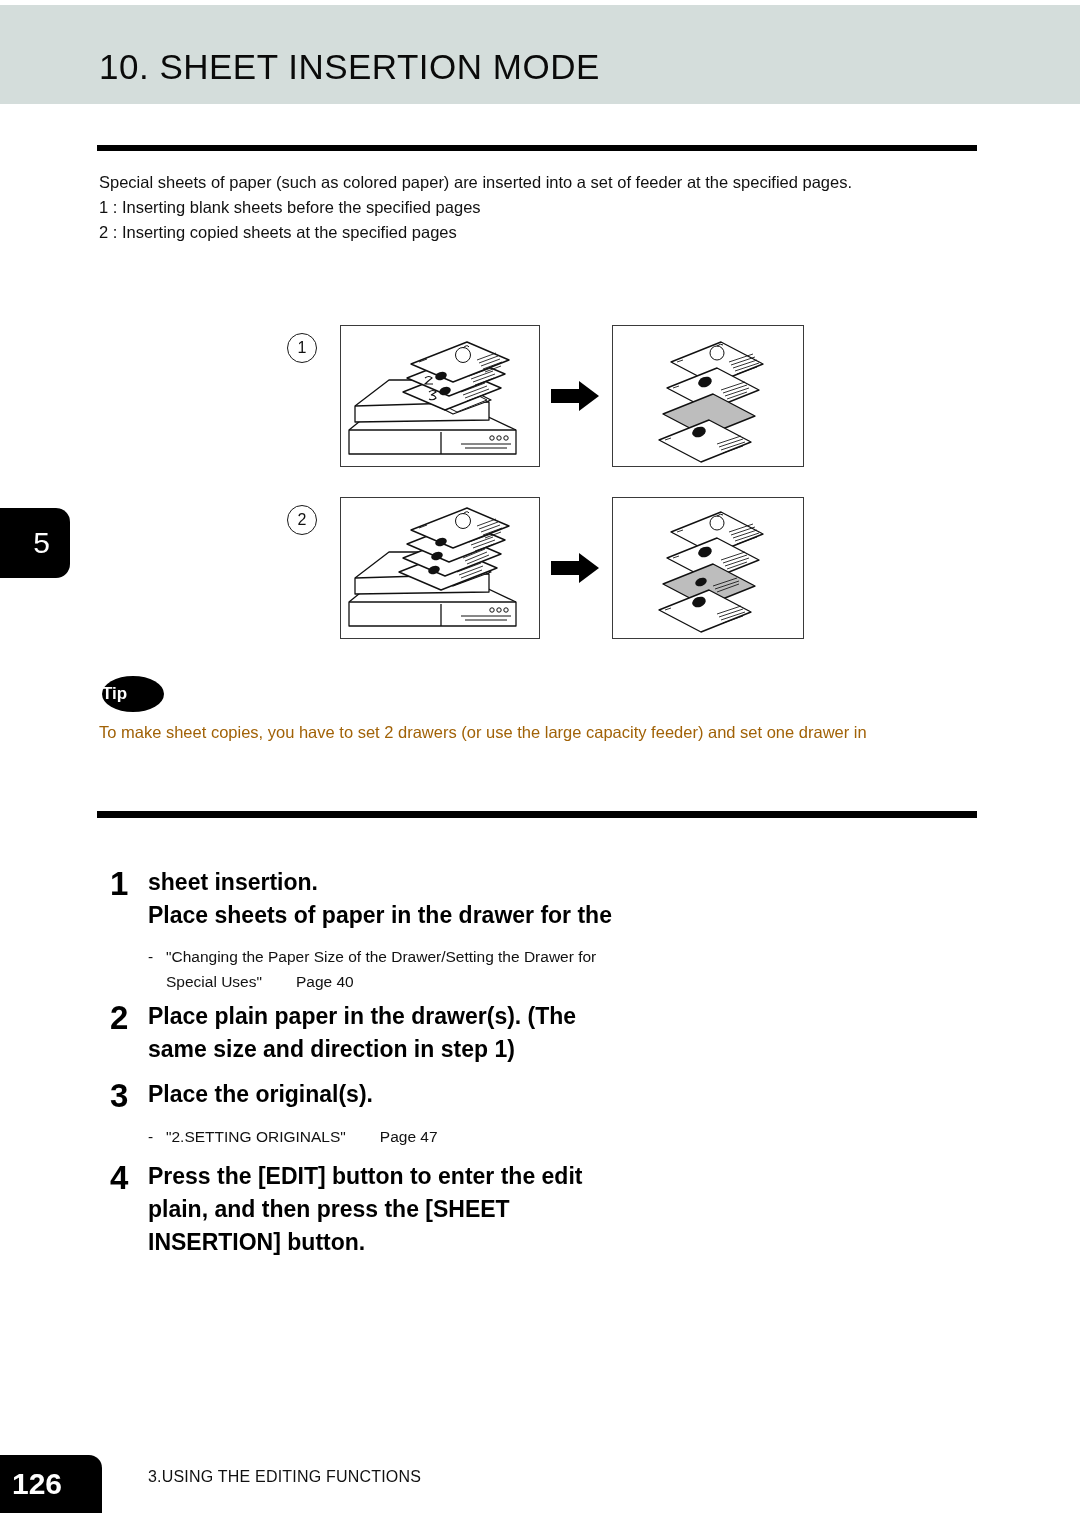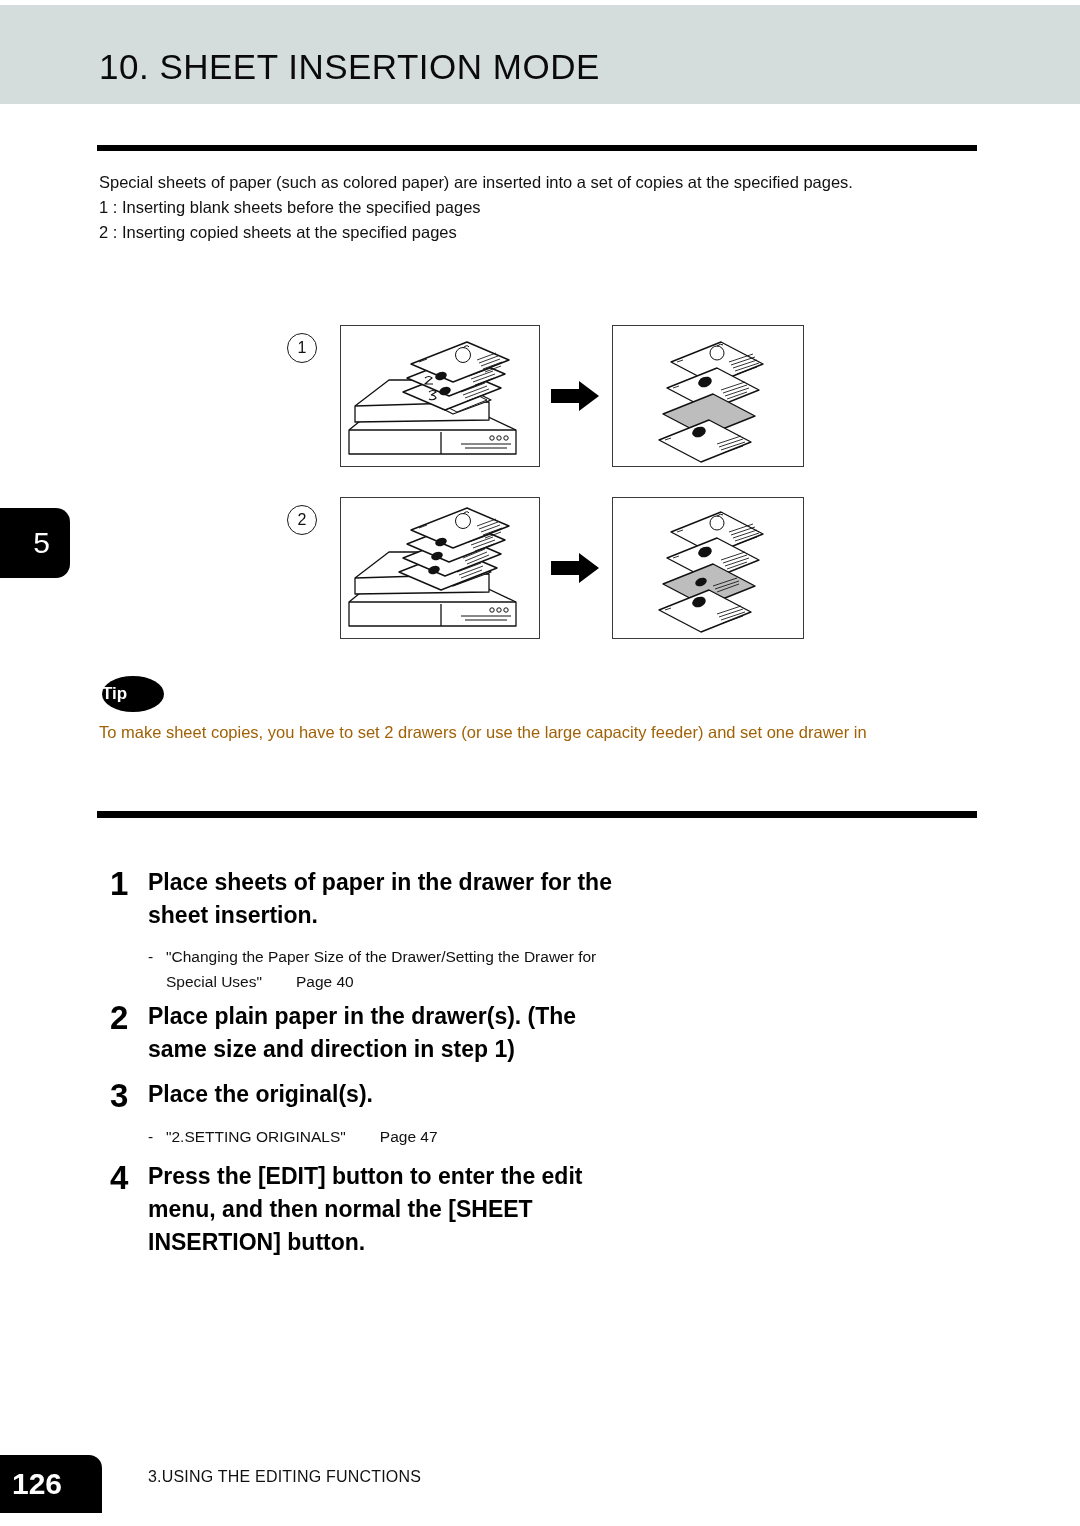--- a/index.html
+++ b/index.html
@@ -241,21 +241,21 @@
 <div class="header-band"></div>
 <div class="page-title">10. SHEET INSERTION MODE</div>
 
 <div class="chapter-tab">
   <div class="chapter-tab-label">5</div>
 </div>
 
 <div class="rule-top"></div>
 
 <div class="intro">
-  <div>Special sheets of paper (such as colored paper) are inserted into a set of copies at the specified pages.</div>
+  <div>Special sheets of paper (such as colored paper) are inserted into a set of feeder at the specified pages.</div>
   <div>1 : Inserting blank sheets before the specified pages</div>
   <div>2 : Inserting copied sheets at the specified pages</div>
 </div>
 
 <div class="figures">
 
   <div class="fig-row r1">
     <div class="circled-num">1</div>
 
     <div class="fig-box left">
@@ -433,22 +433,22 @@
   <div>To make sheet copies, you have to set 2 drawers (or use the large capacity feeder) and set one drawer in</div>
 </div>
 
 <div class="rule-mid"></div>
 
 <div class="steps">
 
   <div class="step" style="top:866px;">
     <div class="step-num">1</div>
     <div class="step-text">
+      <div>sheet insertion.</div>
       <div>Place sheets of paper in the drawer for the</div>
-      <div>sheet insertion.</div>
     </div>
   </div>
   <div class="subnote" style="top:944px;">
     <span class="dash">-</span>
     <div class="sub-lines">
       <div>"Changing the Paper Size of the Drawer/Setting the Drawer for</div>
       <div><span>Special Uses"</span><span class="gap"></span><span>Page 40</span></div>
     </div>
   </div>
 
@@ -470,21 +470,21 @@
     <span class="dash">-</span>
     <div class="sub-lines">
       <div><span>"2.SETTING ORIGINALS"</span><span class="gap"></span><span>Page 47</span></div>
     </div>
   </div>
 
   <div class="step" style="top:1160px;">
     <div class="step-num">4</div>
     <div class="step-text">
       <div>Press the [EDIT] button to enter the edit</div>
-      <div>menu, and then normal the [SHEET</div>
+      <div>plain, and then press the [SHEET</div>
       <div>INSERTION] button.</div>
     </div>
   </div>
 </div>
 
 <div class="footer-tab">
   <div class="footer-page-num">126</div>
 </div>
 <div class="footer-text">3.USING THE EDITING FUNCTIONS</div>
 

